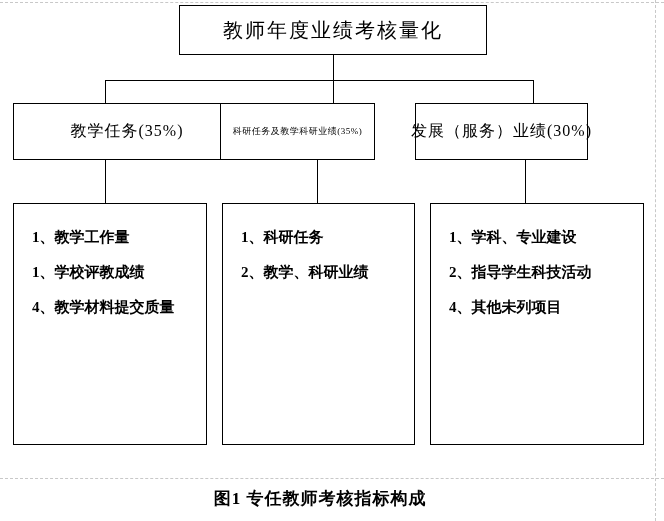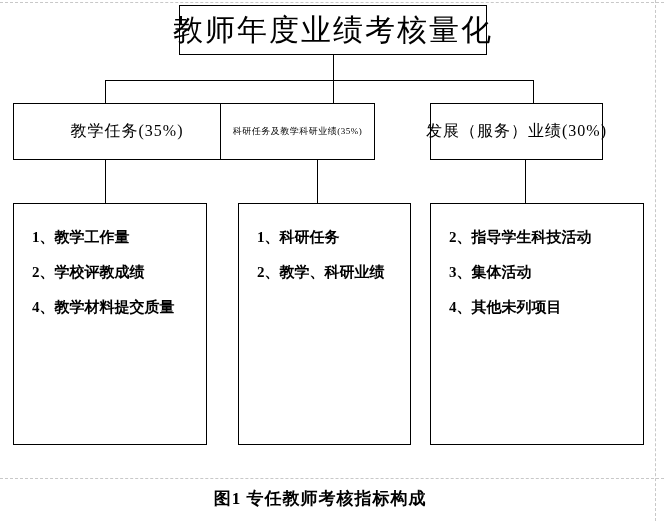--- a/index.html
+++ b/index.html
@@ -52,52 +52,52 @@
   .root-box {
     left: 179px;
     top: 5px;
     width: 308px;
     height: 50px;
     display: flex;
     align-items: center;
     justify-content: center;
   }
   .root-label {
-    font-size: 30px;
+    font-size: 20px;
     letter-spacing: 2px;
     white-space: nowrap;
   }
 
   
   .cat-box {
     top: 103px;
     height: 57px;
     display: flex;
     align-items: center;
     justify-content: center;
   }
   .cat-1 { left: 13px;  width: 228px; }
   .cat-2 { left: 220px; width: 155px; }
-  .cat-3 { left: 430px; width: 173px; justify-content: center; }
+  .cat-3 { left: 415px; width: 173px; justify-content: center; }
 
   .cat-label {
     white-space: nowrap;
     text-align: center;
   }
   .cat-label.size-normal { font-size: 16px; letter-spacing: 1px; }
   .cat-label.size-small  { font-size: 9px;  letter-spacing: 0.5px; }
 
   
   .detail-box {
     top: 203px;
     height: 242px;
     padding: 12px 0 0 0;
   }
   .detail-1 { left: 13px;  width: 194px; }
-  .detail-2 { left: 238px; width: 173px; }
+  .detail-2 { left: 222px; width: 193px; }
   .detail-3 { left: 430px; width: 214px; }
 
   .detail-item {
     font-size: 15px;
     line-height: 1;
     padding: 0 0 0 18px;
     margin: 14px 0 20px 0;
     white-space: nowrap;
     font-weight: bold;
   }
@@ -162,28 +162,28 @@
 <div class="box cat-box cat-2">
   <span class="cat-label size-small">科研任务及教学科研业绩(35%)</span>
 </div>
 
 <div class="box cat-box cat-3">
   <span class="cat-label size-normal">发展（服务）业绩(30%)</span>
 </div>
 
 <div class="box detail-box detail-1">
   <div class="detail-item">1、教学工作量</div>
-  <div class="detail-item">2、学校评教成绩</div>
+  <div class="detail-item">1、学校评教成绩</div>
   <div class="detail-item">4、教学材料提交质量</div>
 </div>
 
 <div class="box detail-box detail-2">
   <div class="detail-item">1、科研任务</div>
   <div class="detail-item">2、教学、科研业绩</div>
 </div>
 
 <div class="box detail-box detail-3">
+  <div class="detail-item">1、学科、专业建设</div>
   <div class="detail-item">2、指导学生科技活动</div>
-  <div class="detail-item">3、集体活动</div>
   <div class="detail-item">4、其他未列项目</div>
 </div>
 
 <div class="caption">图1 专任教师考核指标构成</div>
 
 </body></html>

